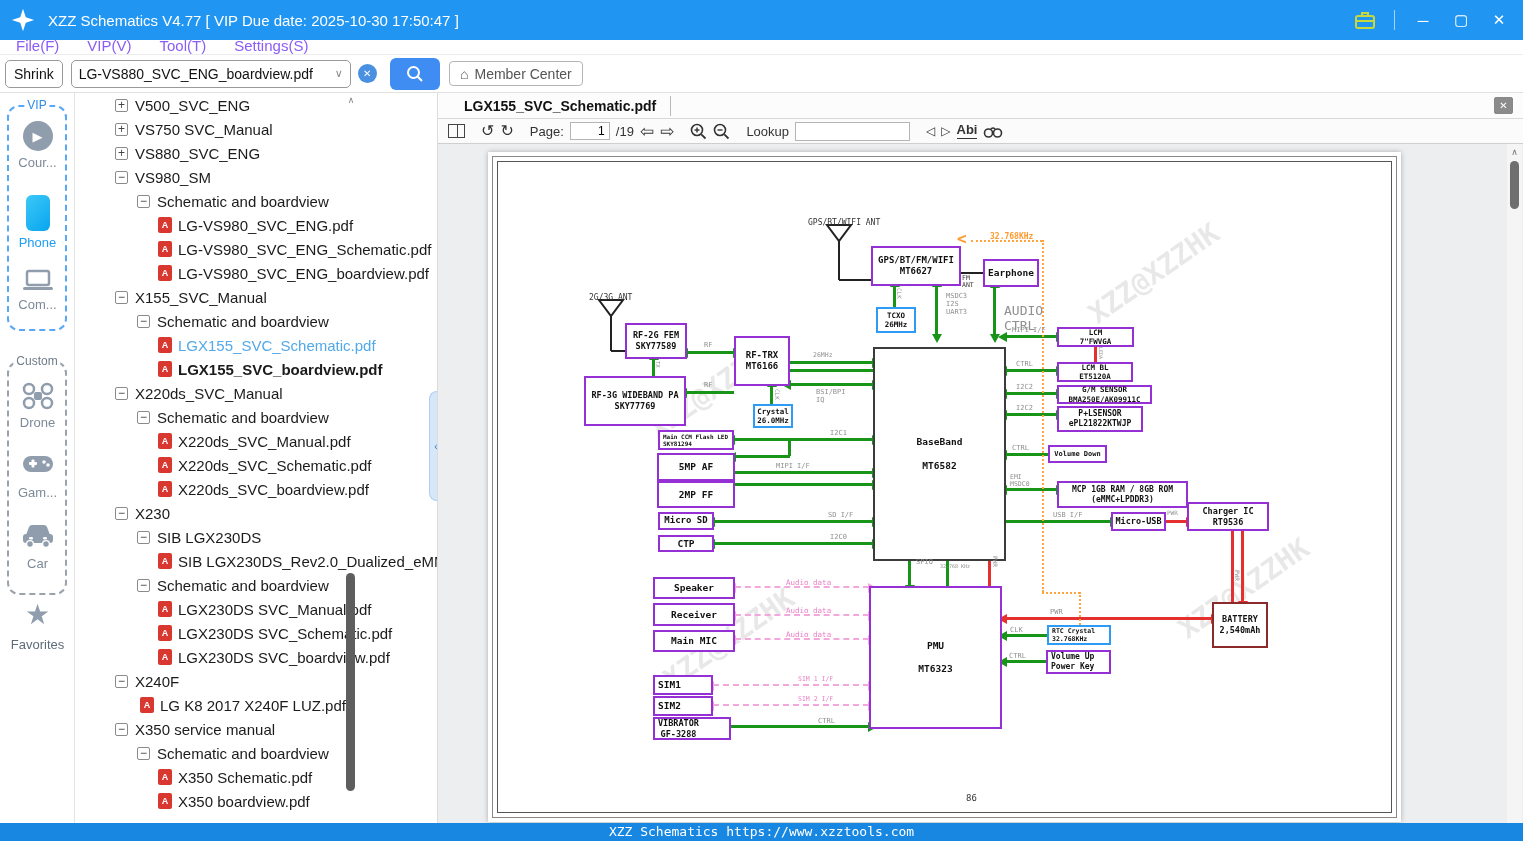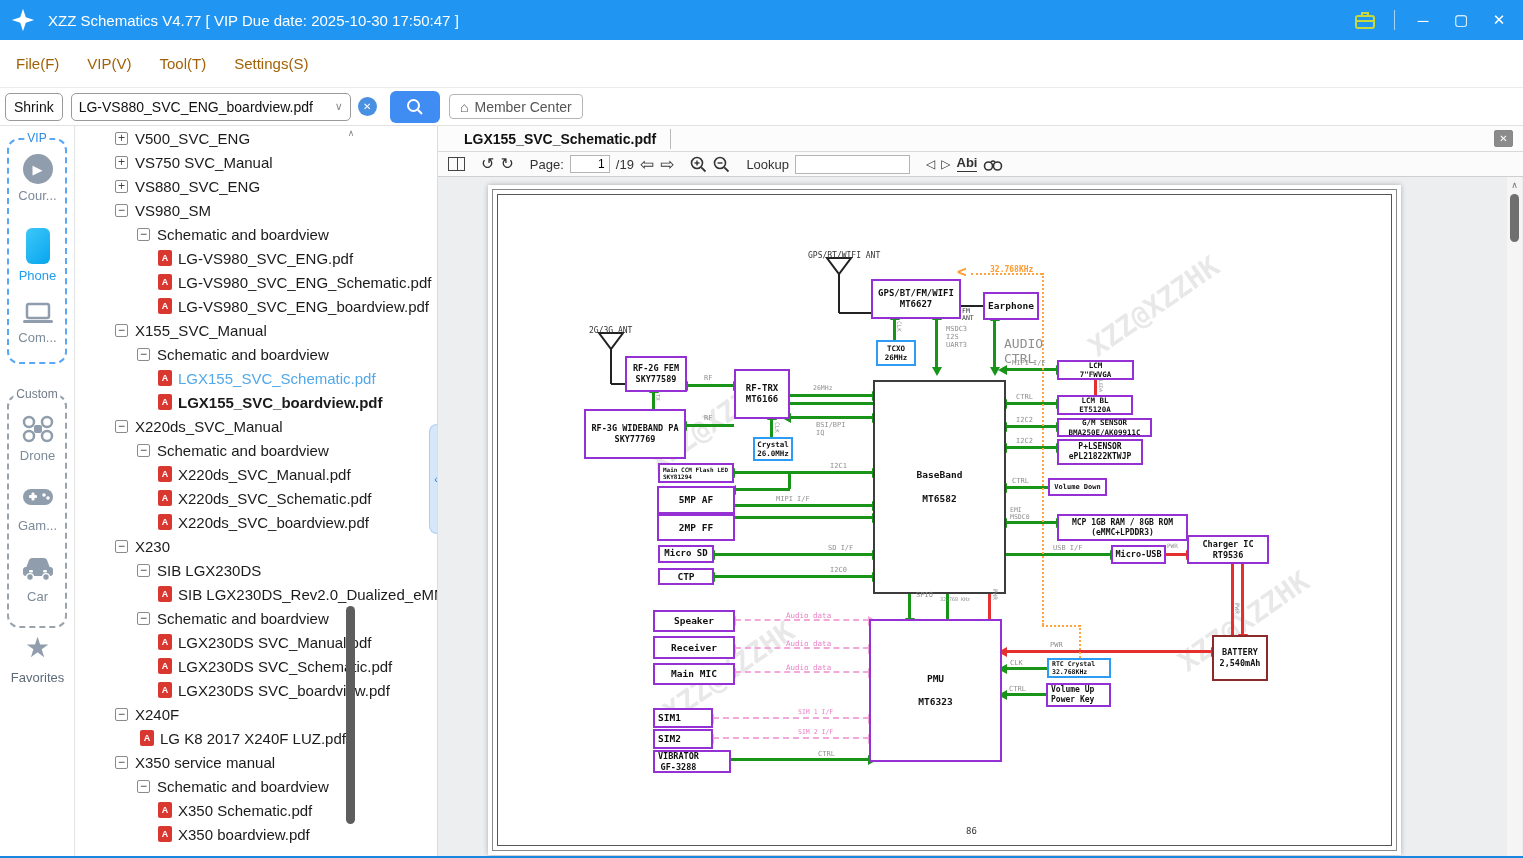--- a/index.html
+++ b/index.html
@@ -6,21 +6,21 @@
   body{font-family:"Liberation Sans",sans-serif;background:#fff;width:1523px;height:858px;overflow:hidden}
   .app{position:relative;width:1523px;height:858px;background:#fff}
   
   .titlebar{height:40px;background:#2095f2;display:flex;align-items:center;color:#fff;position:relative}
   .logo{margin-left:10px}
   .title{font-size:15px;margin-left:12px}
   .wctrl{position:absolute;right:0;top:0;height:40px;display:flex;align-items:center;gap:18px;padding-right:14px}
   .wbtn{color:#fff;font-size:15px;width:20px;text-align:center;cursor:default}
   .wsep{width:1px;height:20px;background:rgba(255,255,255,.6)}
   
-  .menubar{height:48px;display:flex;align-items:center;gap:28px;padding-left:16px;border-bottom:1px solid #ececec;font-size:15px;color:#a16207}
+  .menubar{height:15px;display:flex;align-items:flex-end;gap:28px;padding-left:16px;border-bottom:1px solid #ececec;font-size:15px;color:#8b5cf6}
   
   .searchrow{height:38px;display:flex;align-items:center;border-bottom:1px solid #e2e2e2;position:relative}
   .shrinkbtn{margin-left:5px;height:28px;padding:0 8px;border:1px solid #9a9a9a;border-radius:5px;background:#fff;font-size:14px;color:#111}
   .combo{margin-left:8px;width:280px;height:28px;border:1px solid #9a9a9a;border-radius:5px;display:flex;align-items:center;padding:0 7px;font-size:14px;color:#111;background:#fff}
   .combo .cval{flex:1;white-space:nowrap;overflow:hidden}
   .combo .chev{color:#8a8a8a;font-size:11px;margin-left:4px}
   .clearbtn{margin-left:7px;width:19px;height:19px;border-radius:50%;background:#4a90e2;color:#fff;font-size:10px;display:flex;align-items:center;justify-content:center}
   .searchbtn{margin-left:13px;width:50px;height:32px;background:#3f8cf3;border:none;border-radius:6px;display:flex;align-items:center;justify-content:center}
   .memberbtn{position:absolute;left:449px;top:6px;height:25px;border:1px solid #b5b5b5;border-radius:4px;display:flex;align-items:center;gap:6px;padding:0 10px;color:#555;font-size:14px;background:#fff}
   

